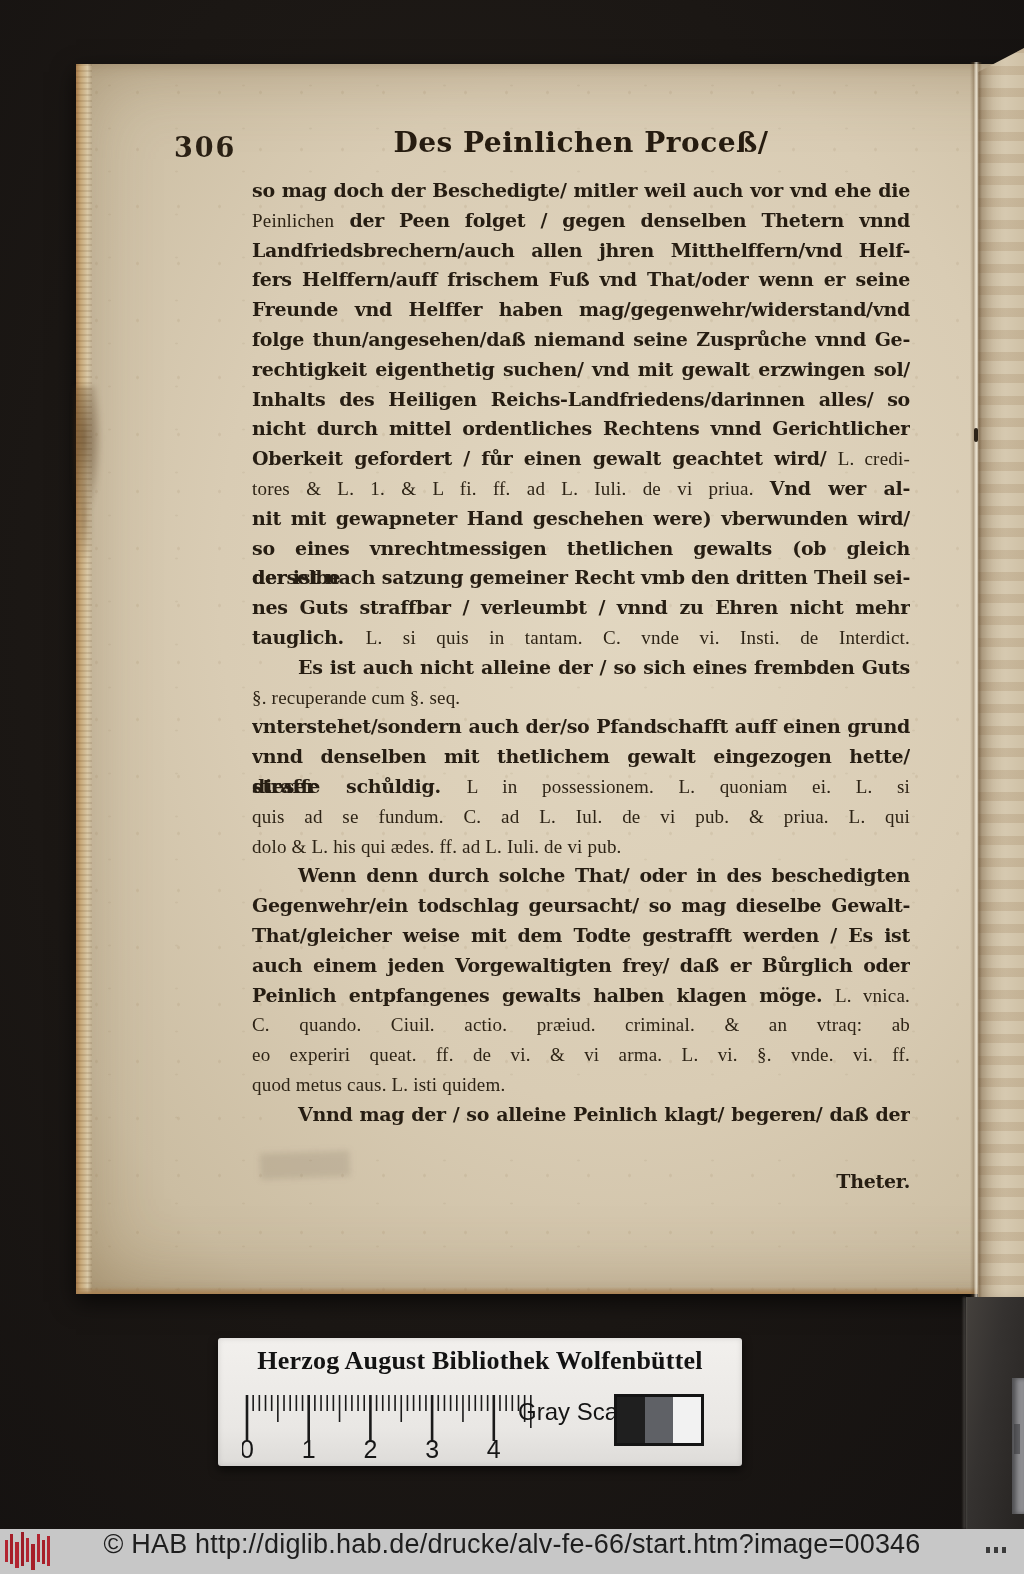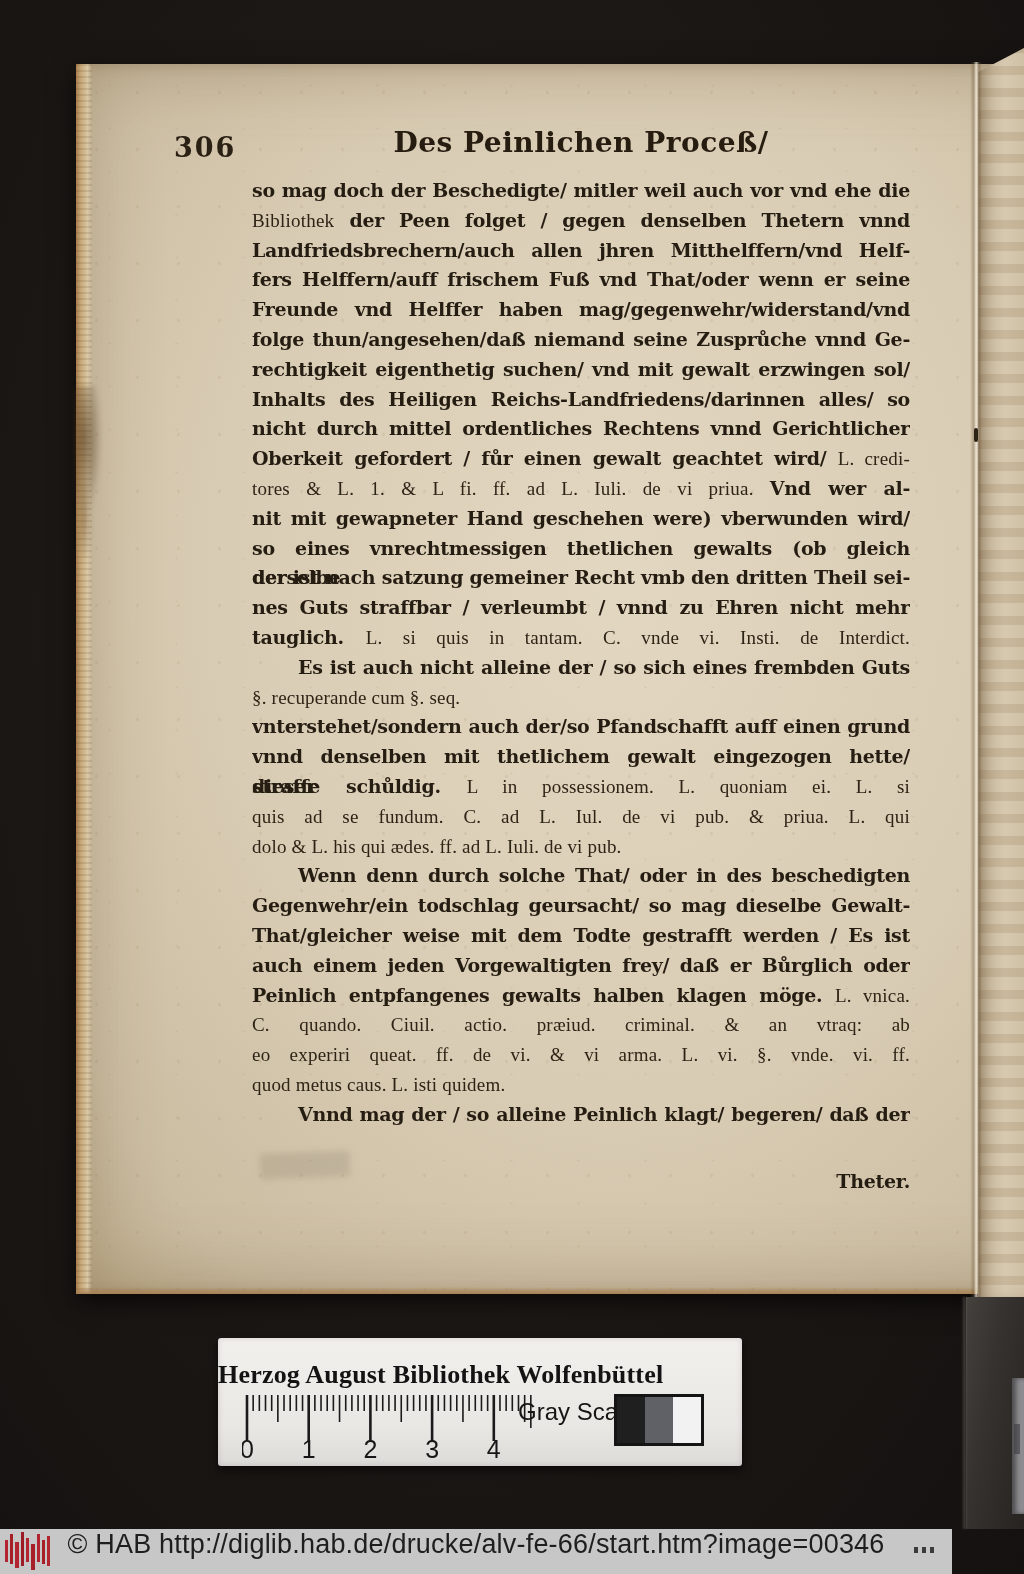--- a/index.html
+++ b/index.html
@@ -69,46 +69,46 @@
   .spine-highlight{position:absolute;left:963px;top:1297px;width:3px;height:232px;background:rgba(205,200,190,.22);filter:blur(1px);}
   .edge-sliver{position:absolute;left:1012px;top:1378px;width:12px;height:136px;background:#8e8e92;
     box-shadow:inset 4px 0 5px rgba(0,0,0,.45);}
   .edge-sliver::after{content:"";position:absolute;left:2px;top:46px;width:6px;height:30px;background:rgba(60,60,64,.6);}
   
   .calib{
     position:absolute;left:218px;top:1338px;width:524px;height:128px;
     background:linear-gradient(180deg, #f2f0ed 0%, #e9e7e4 70%, #dddbd8 100%);
     border-radius:3px;box-shadow:0 4px 10px rgba(0,0,0,.6), inset 0 0 6px rgba(0,0,0,.12);
   }
-  .calib-title{position:absolute;left:0;top:8px;width:100%;text-align:left;
-    font:700 26px "Liberation Serif", serif;color:#131313;letter-spacing:.2px;margin-top:14px;}
+  .calib-title{position:absolute;left:0;top:8px;width:100%;text-align:center;
+    font:700 26px "Liberation Serif", serif;color:#131313;letter-spacing:.2px;}
   .ruler{position:absolute;left:24px;top:54px;}
   .grayscale-label{position:absolute;left:300px;top:60px;font:400 24px "Liberation Sans", sans-serif;color:#151515;}
   .patches{position:absolute;left:396px;top:56px;width:84px;height:46px;border:3px solid #141414;display:flex;background:#fff;}
   .gp{flex:1 1 auto;height:100%;}
   
-  .footer-bar{position:absolute;left:0;top:1529px;width:952px;height:45px;background:#c7c7c7;}
+  .footer-bar{position:absolute;left:0;top:1529px;width:1024px;height:45px;background:#c7c7c7;}
   .copyright{position:absolute;left:0;top:0;width:100%;height:45px;line-height:46px;text-align:center;
     font:400 27px "Liberation Sans", sans-serif;color:#1e1e1e;letter-spacing:.2px;}
   .regmark{position:absolute;left:3px;top:3px;}
   .corner-mark{position:absolute;right:16px;top:18px;width:22px;height:8px;display:flex;gap:4px;}
   .corner-mark i{display:block;width:4px;height:6px;background:#3a3a3a;}
 </style>
 </head>
 <body>
 
 <div class="page">
   <div class="stain-left"></div>
   <div class="stain-left2"></div>
   <div class="stamp-smudge"></div>
   <div class="pagenum">306</div>
   <div class="running-head">Des Peinlichen Proceß/</div>
   <div class="text-block">
       <div class="tl j"><span class="f">so mag doch der Beschedigte/ mitler weil auch vor vnd ehe die</span></div>
-      <div class="tl j"><span class="a">Bibliothek</span><span class="f"> der Peen folget / gegen denselben Thetern vnnd</span></div>
+      <div class="tl j"><span class="a">Peinlichen</span><span class="f"> der Peen folget / gegen denselben Thetern vnnd</span></div>
       <div class="tl j"><span class="f">Landfriedsbrechern/auch allen jhren Mitthelffern/vnd Helf-</span></div>
       <div class="tl j"><span class="f">fers Helffern/auff frischem Fuß vnd That/oder wenn er seine</span></div>
       <div class="tl j"><span class="f">Freunde vnd Helffer haben mag/gegenwehr/widerstand/vnd</span></div>
       <div class="tl j"><span class="f">folge thun/angesehen/daß niemand seine Zusprůche vnnd Ge-</span></div>
       <div class="tl j"><span class="f">rechtigkeit eigenthetig suchen/ vnd mit gewalt erzwingen sol/</span></div>
       <div class="tl j"><span class="f">Inhalts des Heiligen Reichs-Landfriedens/darinnen alles/ so</span></div>
       <div class="tl j"><span class="f">nicht durch mittel ordentliches Rechtens vnnd Gerichtlicher</span></div>
       <div class="tl j"><span class="f">Oberkeit gefordert / fůr einen gewalt geachtet wird/ </span><span class="a">L. credi-</span></div>
       <div class="tl j"><span class="a">tores &amp; L. 1. &amp; L fi. ff. ad L. Iuli. de vi priua. </span><span class="f">Vnd wer al-</span></div>
       <div class="tl j"><span class="f">nit mit gewapneter Hand geschehen were) vberwunden wird/</span></div>

